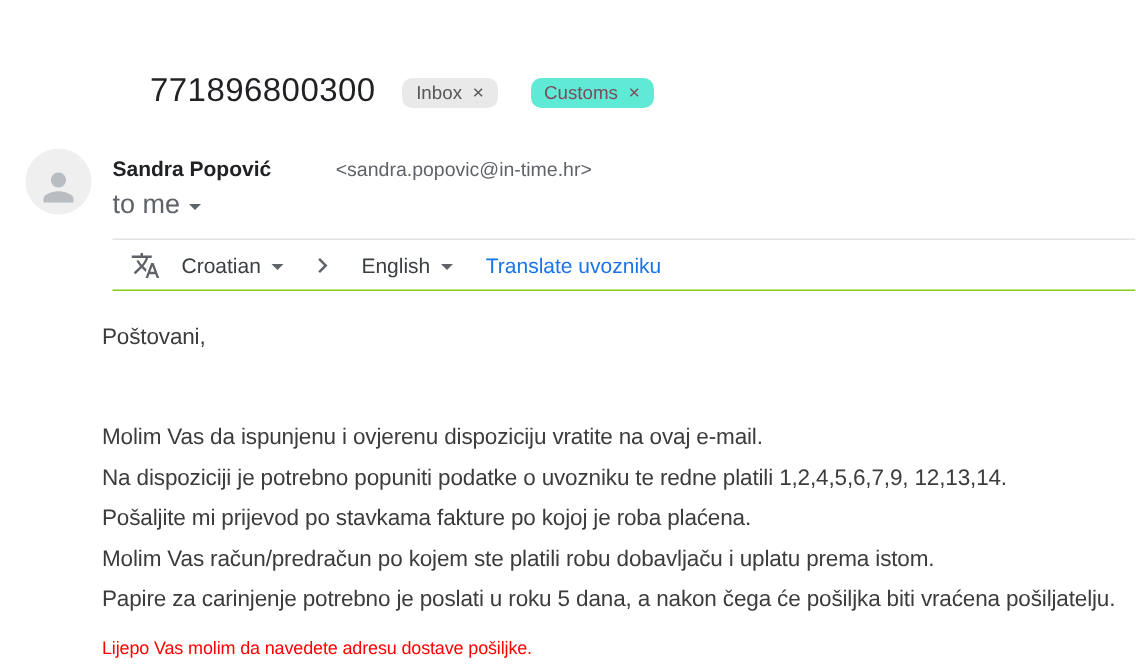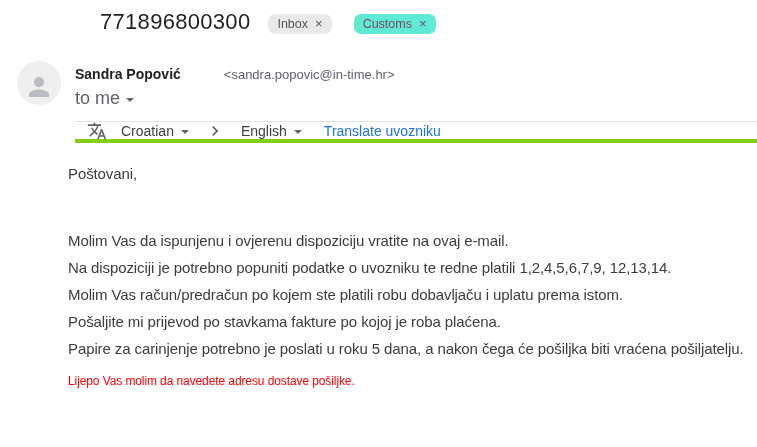--- a/index.html
+++ b/index.html
@@ -1,20 +1,20 @@
 <!DOCTYPE html>
 <html><head>
 <meta charset="utf-8">
 <style>
   * { margin: 0; padding: 0; box-sizing: border-box; }
   html, body { width: 757px; height: 447px; background: #ffffff; overflow: hidden; }
   body { font-family: "Liberation Sans", "DejaVu Sans", sans-serif; }
 
   
-  .subject-row { display: flex; align-items: center; padding: 9px 0 0 100px; }
+  .subject-row { display: flex; align-items: center; padding: 9px 0 0 100px; margin-top: 38px; }
   .subject { font-size: 22px; font-weight: 400; color: #1f2124; letter-spacing: 0.3px; }
   .chips { display: flex; gap: 22px; margin-left: 18px; margin-top: 3px; }
   .chip { display: inline-flex; align-items: center; height: 20px; padding: 0 9px;
           border-radius: 7px; font-size: 12.5px; cursor: default; }
   .chip-inbox { background: #e9e9e9; color: #575757; }
   .chip-customs { background: #5eead4; color: #7e4a5e; }
   .chip .x { margin-left: 7px; font-size: 13px; }
 
   
   .sender-row { display: flex; margin: 26px 0 0 17px; }
@@ -23,22 +23,22 @@
   .avatar svg { width: 30px; height: 30px; fill: #b9bcc0; margin-bottom: 3px; }
   .sender-info { margin-left: 14px; padding-top: 5px; }
   .name-row { display: flex; align-items: baseline; gap: 38px; }
   .sender-name { font-size: 14px; font-weight: 700; color: #202124; }
   .sender-email { font-size: 13px; color: #5f6368; margin-left: 5px; }
   .to-row { display: flex; align-items: center; margin-top: 6px; font-size: 18px; color: #5f6368; }
   .drop-tri { width: 0; height: 0; border-left: 4px solid transparent; border-right: 4px solid transparent;
               border-top: 4px solid #5f6368; margin-left: 6px; margin-top: 2px; }
 
   
-  .translate-bar { margin-left: 75px; margin-top: 12px; height: 22px;
-                   border-top: 1px solid #e3e3e3; border-bottom: 4px solid #84cc16;
+  .translate-bar { margin-left: 75px; margin-top: 12px; height: 35px;
+                   border-top: 1px solid #e3e3e3; border-bottom: 1px solid #84cc16;
                    display: flex; align-items: center; text-align: center; }
   .translate-bar svg.t-icon { width: 20px; height: 20px; fill: #5f6368; margin: 0 14px 0 12px; }
   .lang-dd { display: flex; align-items: center; font-size: 14px; color: #3c4043; cursor: pointer; }
   .lang-dd .drop-tri { margin-left: 7px; }
   .chev { width: 20px; height: 20px; fill: #5f6368; margin: 0 16px; }
   .translate-link { font-size: 14px; color: #1a73e8; margin-left: 22px; cursor: pointer; }
 
   
   .email-body { margin: 17px 0 0 68px; font-size: 15px; color: #3c3c3c;
                 line-height: 27px; letter-spacing: -0.1px; }
@@ -100,20 +100,20 @@
       <span class="drop-tri"></span>
     </span>
     <span class="translate-link">Translate uvozniku</span>
   </div>
 
   <div class="email-body">
     <div>Poštovani,</div>
     <div class="gap1"></div>
     <div>Molim Vas da ispunjenu i ovjerenu dispoziciju vratite na ovaj e-mail.</div>
     <div>Na dispoziciji je potrebno popuniti podatke o uvozniku te redne platili 1,2,4,5,6,7,9, 12,13,14.</div>
+    <div>Pošaljite mi prijevod po stavkama fakture po kojoj je roba plaćena.</div>
     <div>Molim Vas račun/predračun po kojem ste platili robu dobavljaču i uplatu prema istom.</div>
-    <div>Pošaljite mi prijevod po stavkama fakture po kojoj je roba plaćena.</div>
     <div>Papire za carinjenje potrebno je poslati u roku 5 dana, a nakon čega će pošiljka biti vraćena pošiljatelju.</div>
     <div class="gap2"></div>
     <div class="note">Lijepo Vas molim da navedete adresu dostave pošiljke.</div>
   </div>
 
 </div>
 
 </body></html>

